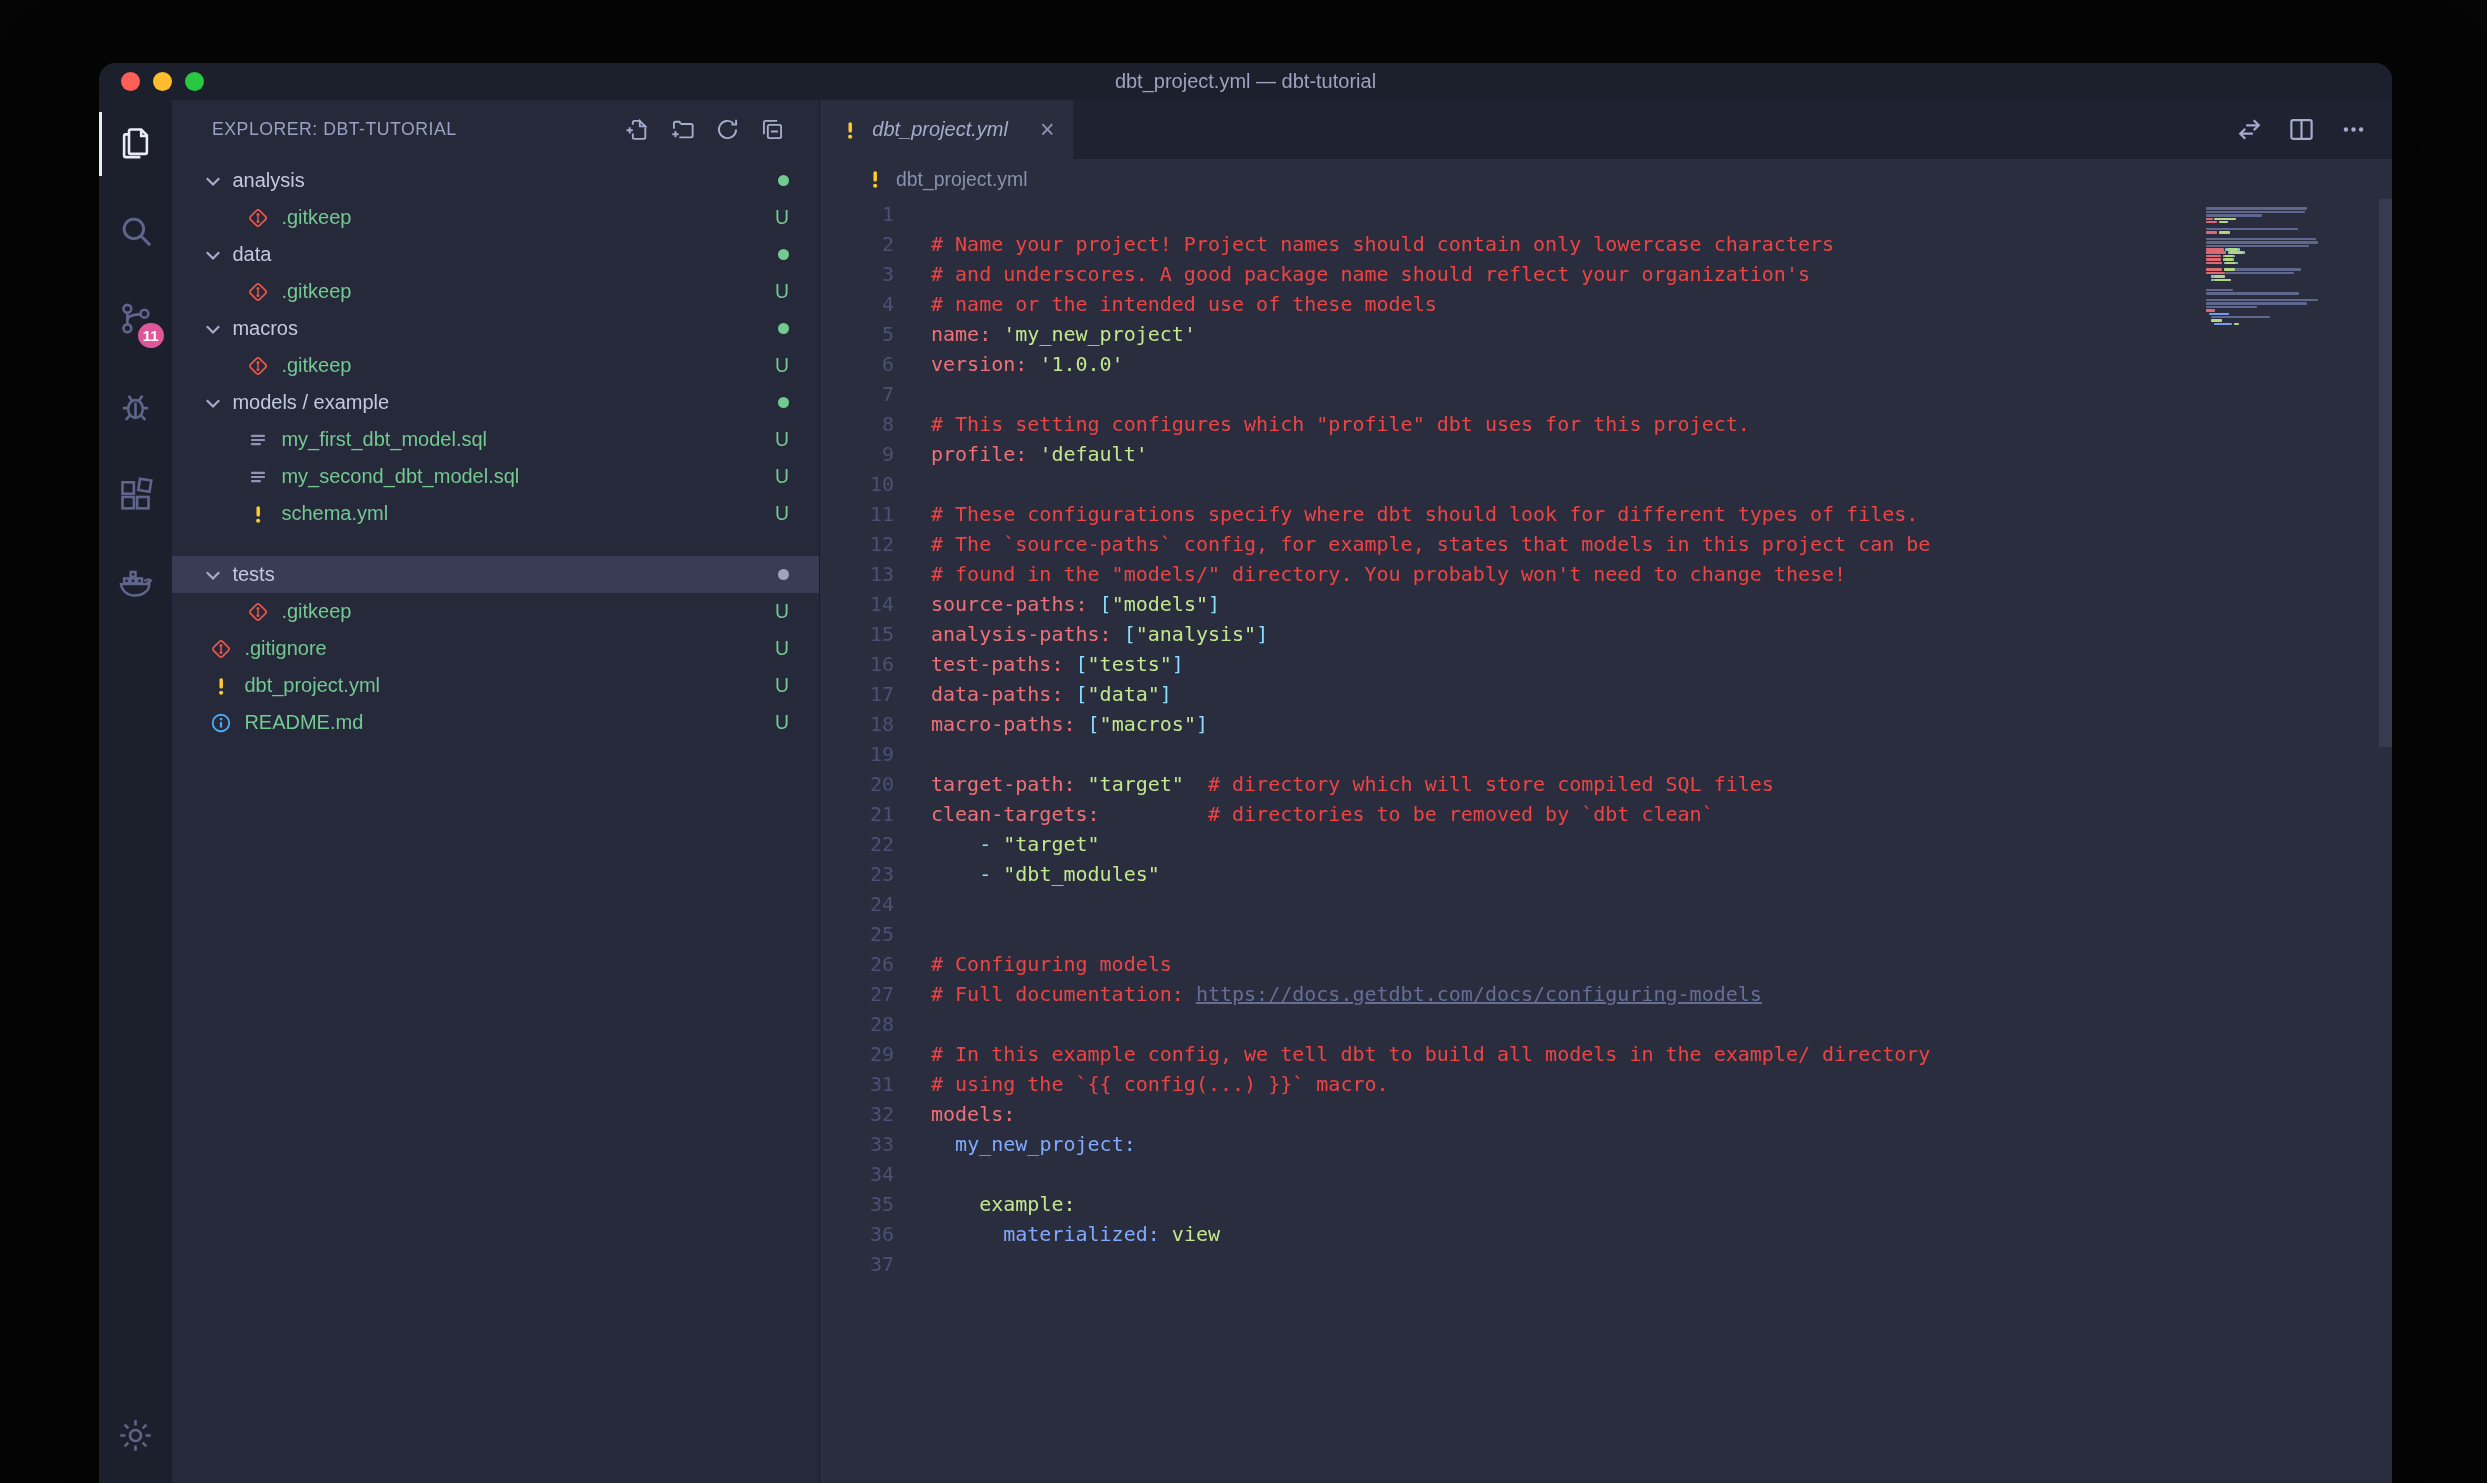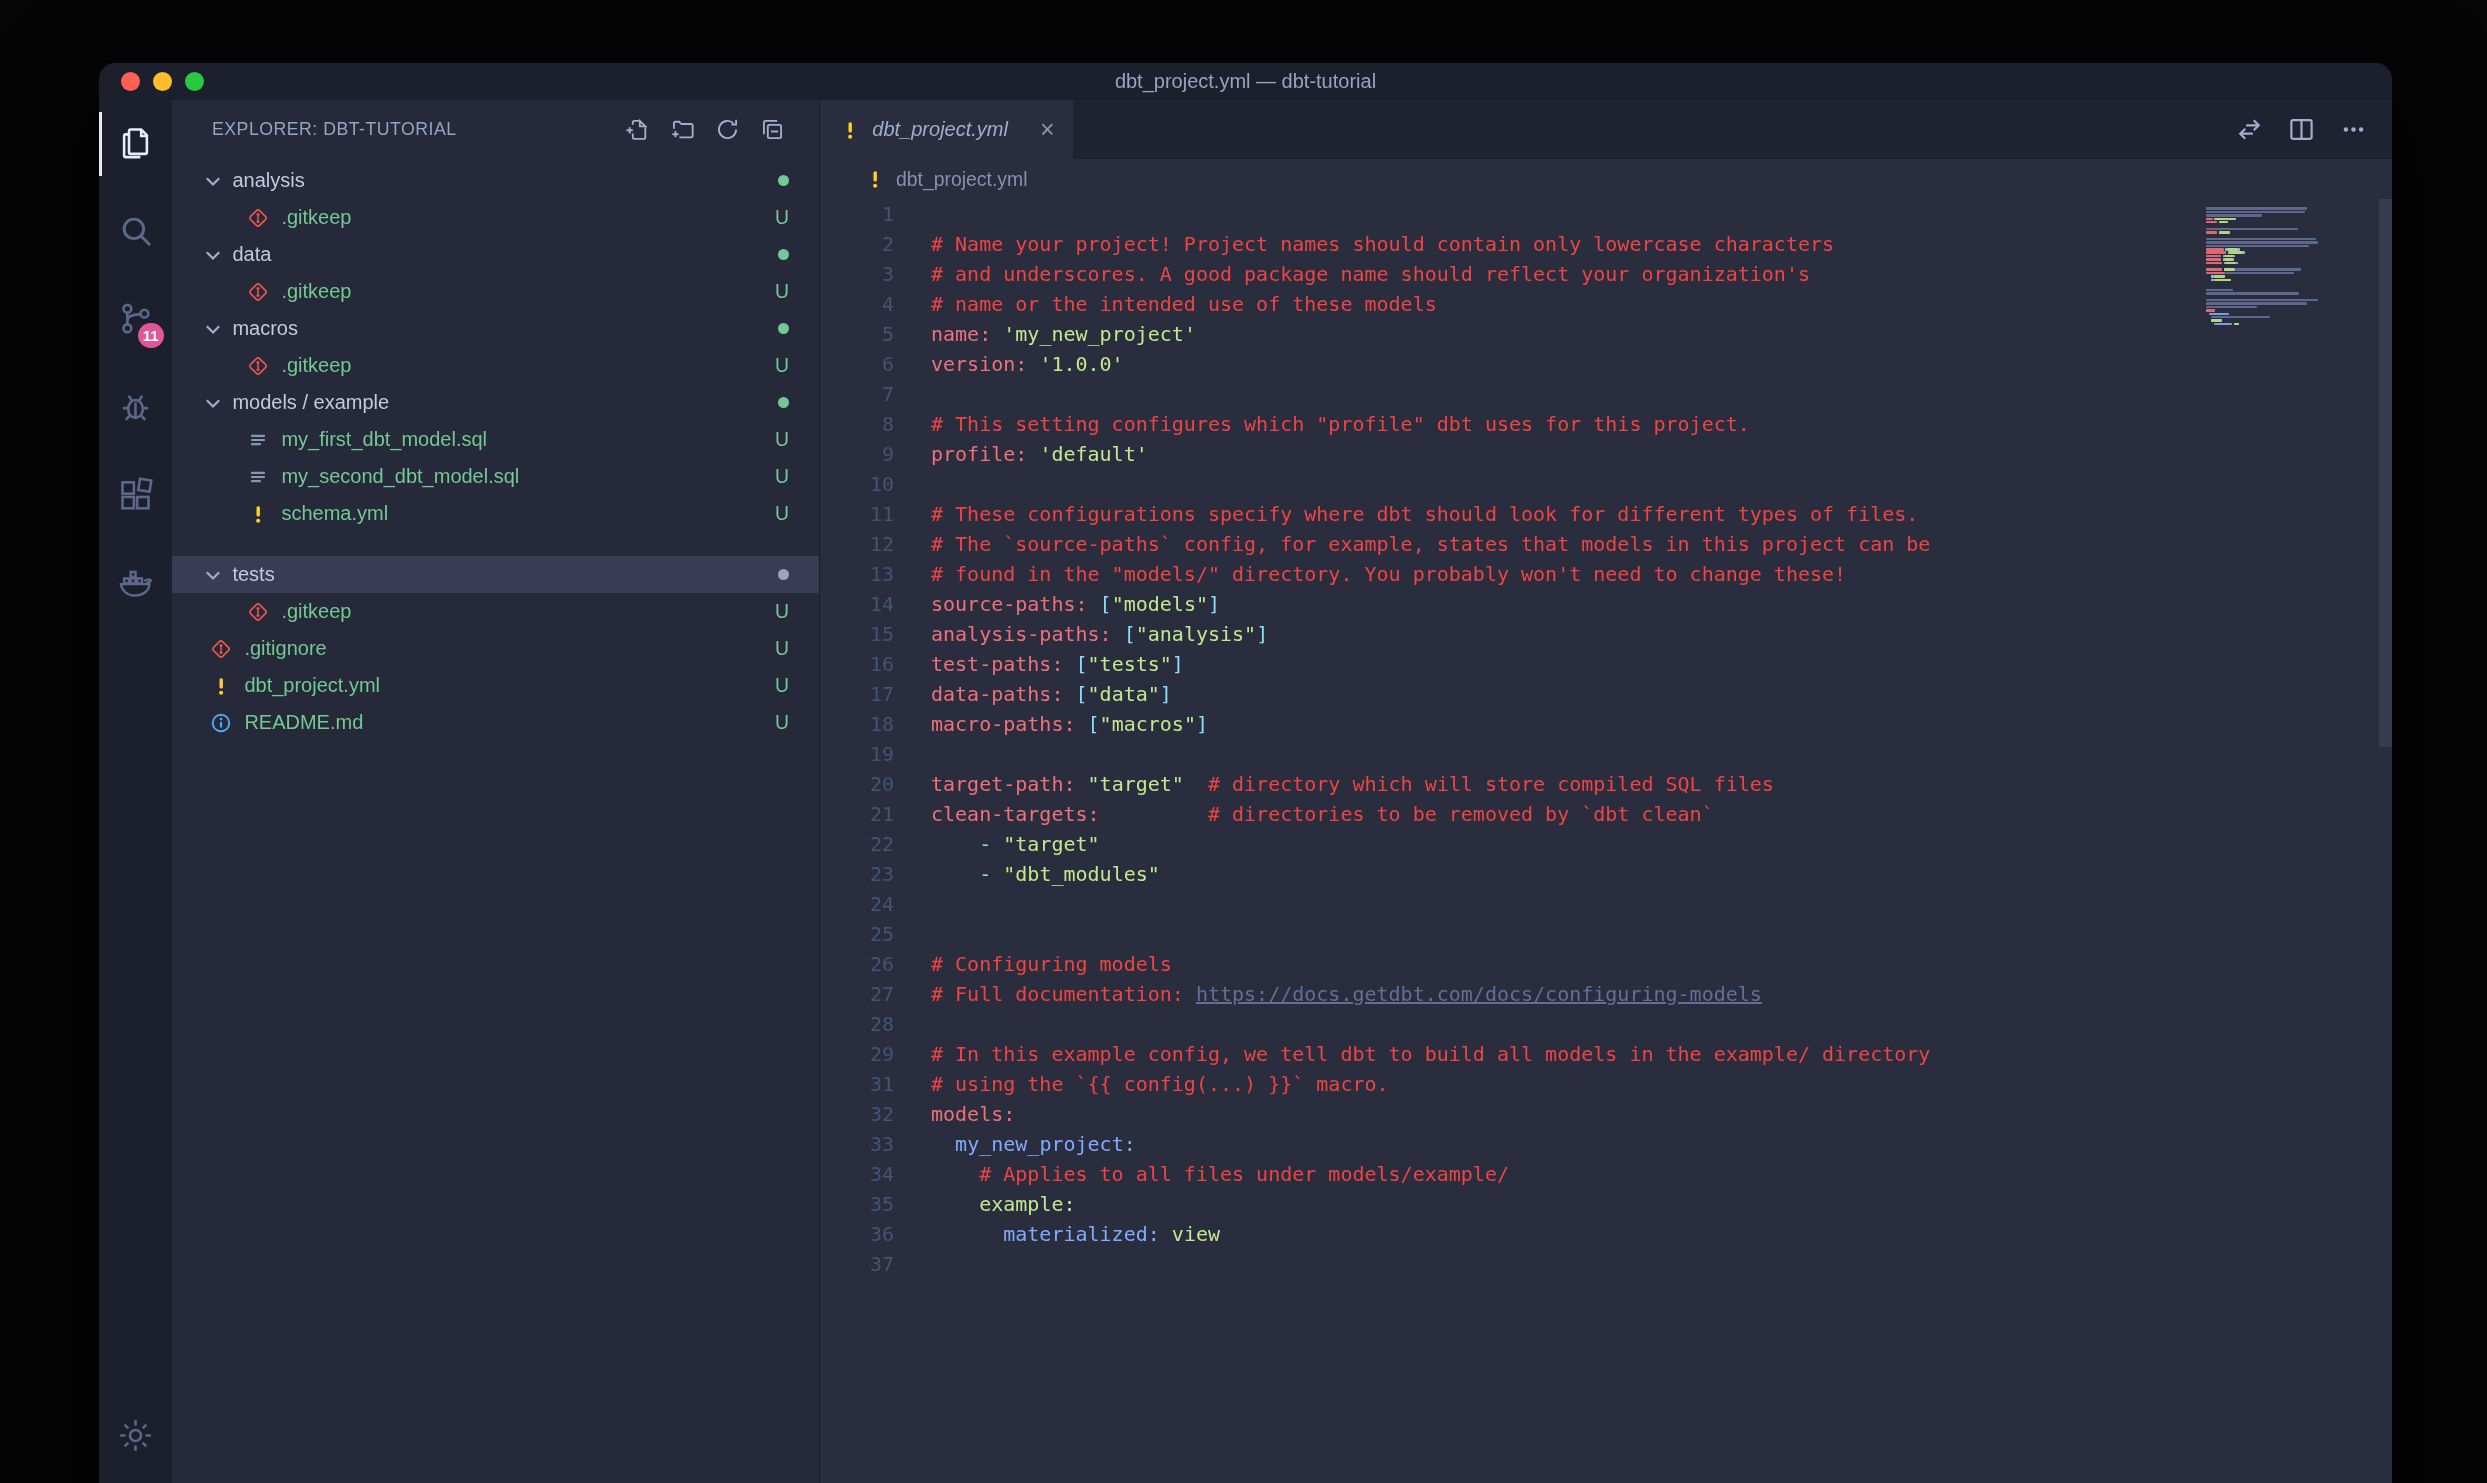--- a/index.html
+++ b/index.html
@@ -531,21 +531,20 @@
             <div class="cline">
               <div class="lnum">32</div>
               <div class="ltext"><span class="tok-key">models:</span></div>
             </div>
             <div class="cline">
               <div class="lnum">33</div>
               <div class="ltext"><span class="tok-plain">  </span><span class="tok-key2">my_new_project:</span></div>
             </div>
             <div class="cline">
               <div class="lnum">34</div>
-              <div class="ltext"><span class="tok-plain">    </span><span class="tok-comment"># Applies to all files under models/example/</span></div>
             </div>
             <div class="cline">
               <div class="lnum">35</div>
               <div class="ltext"><span class="tok-plain">    </span><span class="tok-key3">example:</span></div>
             </div>
             <div class="cline">
               <div class="lnum">36</div>
               <div class="ltext"><span class="tok-plain">      </span><span class="tok-key2">materialized:</span><span class="tok-plain"> </span><span class="tok-string">view</span></div>
             </div>
             <div class="cline">

